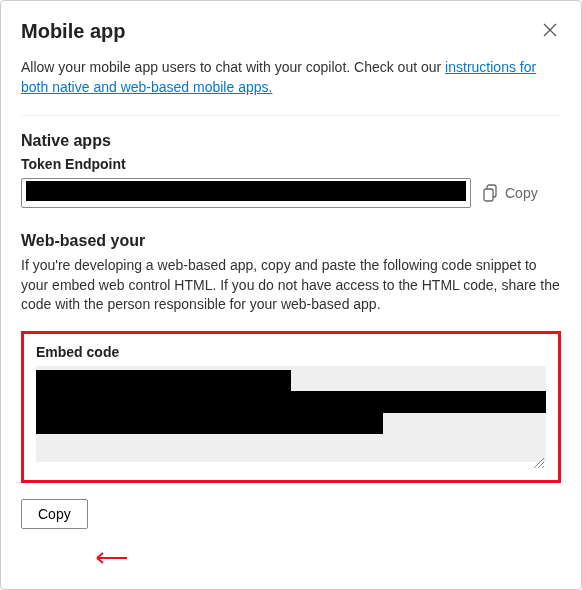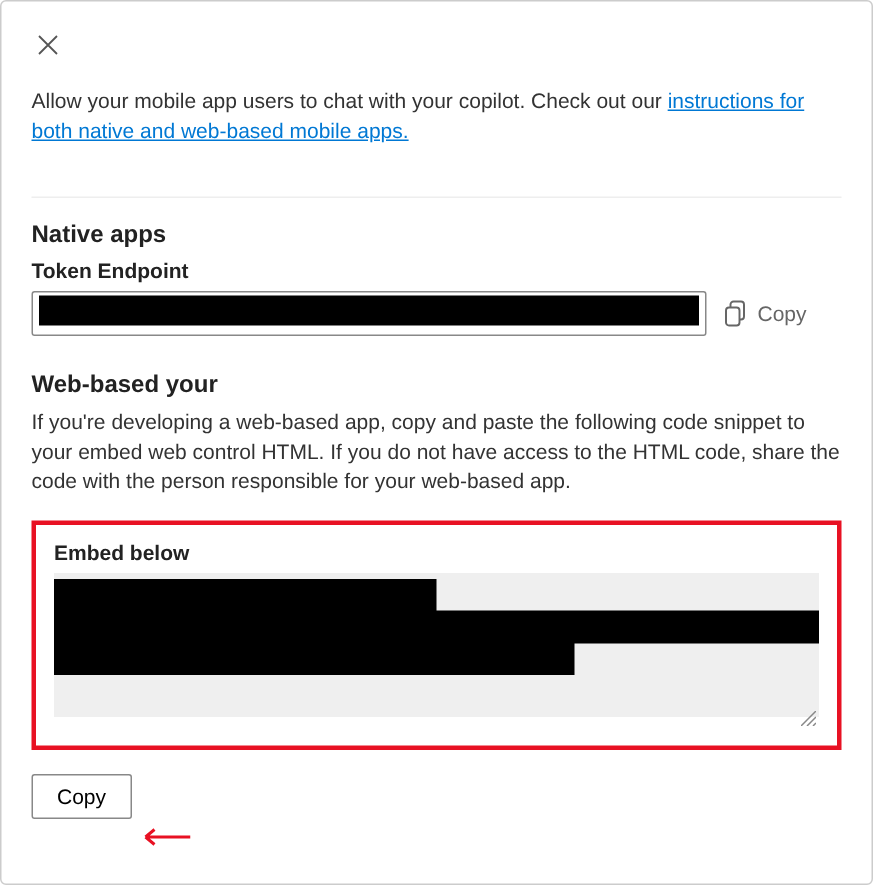--- a/index.html
+++ b/index.html
@@ -5,21 +5,21 @@
 * { box-sizing: border-box; margin: 0; padding: 0; }
 body { font-family: "Segoe UI", Arial, sans-serif; background: #fff; }
 .panel {
   width: 582px; height: 590px; border: 1px solid #ccc;
   border-radius: 4px; padding: 18px 20px; position: relative;
 }
 .header { display: flex; justify-content: space-between; align-items: center; margin-bottom: 14px; }
 .title { font-size: 20px; font-weight: 600; color: #222; }
 .close-btn { background: none; border: none; cursor: pointer; padding: 4px; color: #555; }
 .close-btn svg { width: 14px; height: 14px; }
-.intro { font-size: 14px; color: #333; line-height: 1.4; margin-bottom: 34px; }
+.intro { font-size: 14px; color: #333; line-height: 1.4; margin-bottom: 18px; }
 .link { color: #0078d4; text-decoration: underline; cursor: pointer; }
 .divider { border: none; border-top: 1px solid #eee; margin-bottom: 16px; }
 .section-title { font-size: 16px; font-weight: 700; color: #222; margin-bottom: 6px; }
 .section-desc { font-size: 14px; color: #333; line-height: 1.4; margin-bottom: 16px; }
 .field-label { font-size: 14px; font-weight: 600; color: #222; margin-bottom: 6px; display: block; }
 .token-row { display: flex; align-items: center; gap: 12px; margin-bottom: 24px; }
 .token-input {
   flex: 0 0 450px; height: 30px; border: 1px solid #888;
   border-radius: 2px; padding: 2px 4px; background: #fff;
 }
@@ -56,20 +56,21 @@
   display: flex; align-items: center;
 }
 .arrow svg { width: 36px; height: 14px; }
 </style>
 </head>
 <body>
 
 <div class="panel">
 
   <div class="header">
+    <h1 class="title">Mobile app</h1>
     <button class="close-btn">
       <svg viewBox="0 0 14 14">
           <path d="M1 1 L13 13 M13 1 L1 13" stroke="currentColor" stroke-width="1.2" fill="none"></path>
         </svg>
     </button>
   </div>
 
   <p class="intro">
     <span>Allow your mobile app users to chat with your copilot. Check out our </span><a class="link">instructions for both native and web-based mobile apps.</a><span></span>
   </p>
@@ -89,21 +90,21 @@
           <rect x="1" y="5" width="9" height="12" rx="2" fill="#fff" stroke="currentColor" stroke-width="1.3"></rect>
         </svg>
       <span>Copy</span>
     </button>
   </div>
 
   <h2 class="section-title">Web-based your</h2>
   <p class="section-desc">If you're developing a web-based app, copy and paste the following code snippet to your embed web control HTML. If you do not have access to the HTML code, share the code with the person responsible for your web-based app.</p>
 
   <div class="embed-wrap">
-    <label class="field-label">Embed below</label>
+    <label class="field-label">Embed code</label>
     <textarea class="embed-area" readonly="" style=""></textarea>
     <div class="embed-overlay">
       <div class="r1"></div>
         <div class="r2"></div>
         <div class="r3"></div>
     </div>
     <div class="resize-handle">
       <svg viewBox="0 0 10 10">
           <path d="M0 10 L10 0 M4 10 L10 4 M8 10 L10 8" stroke="currentColor" stroke-width="1"></path>
         </svg>

